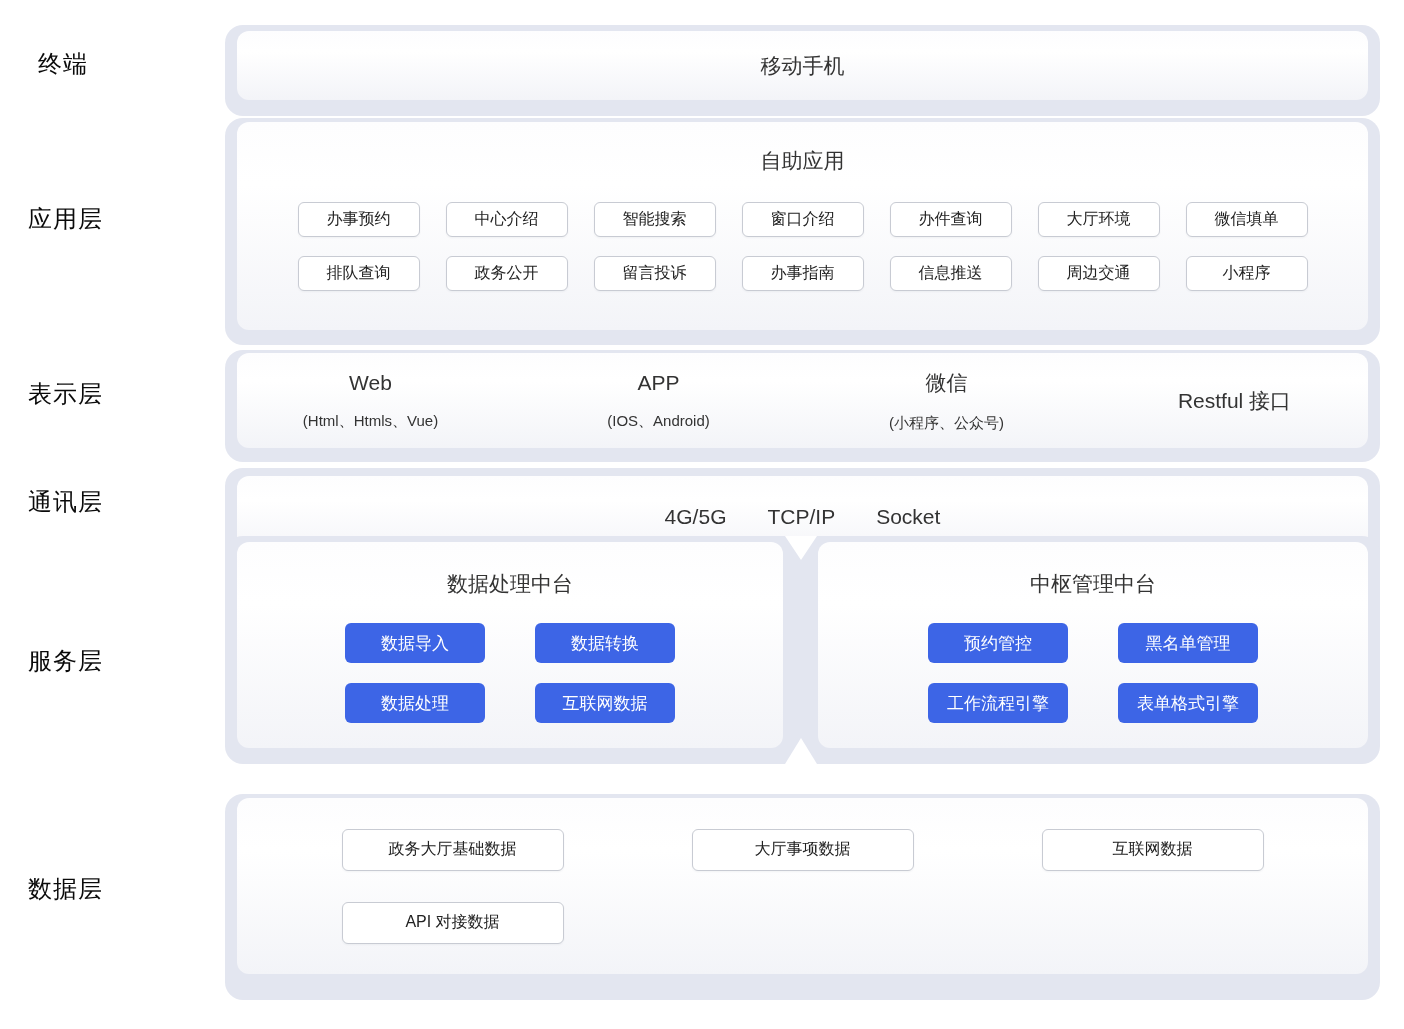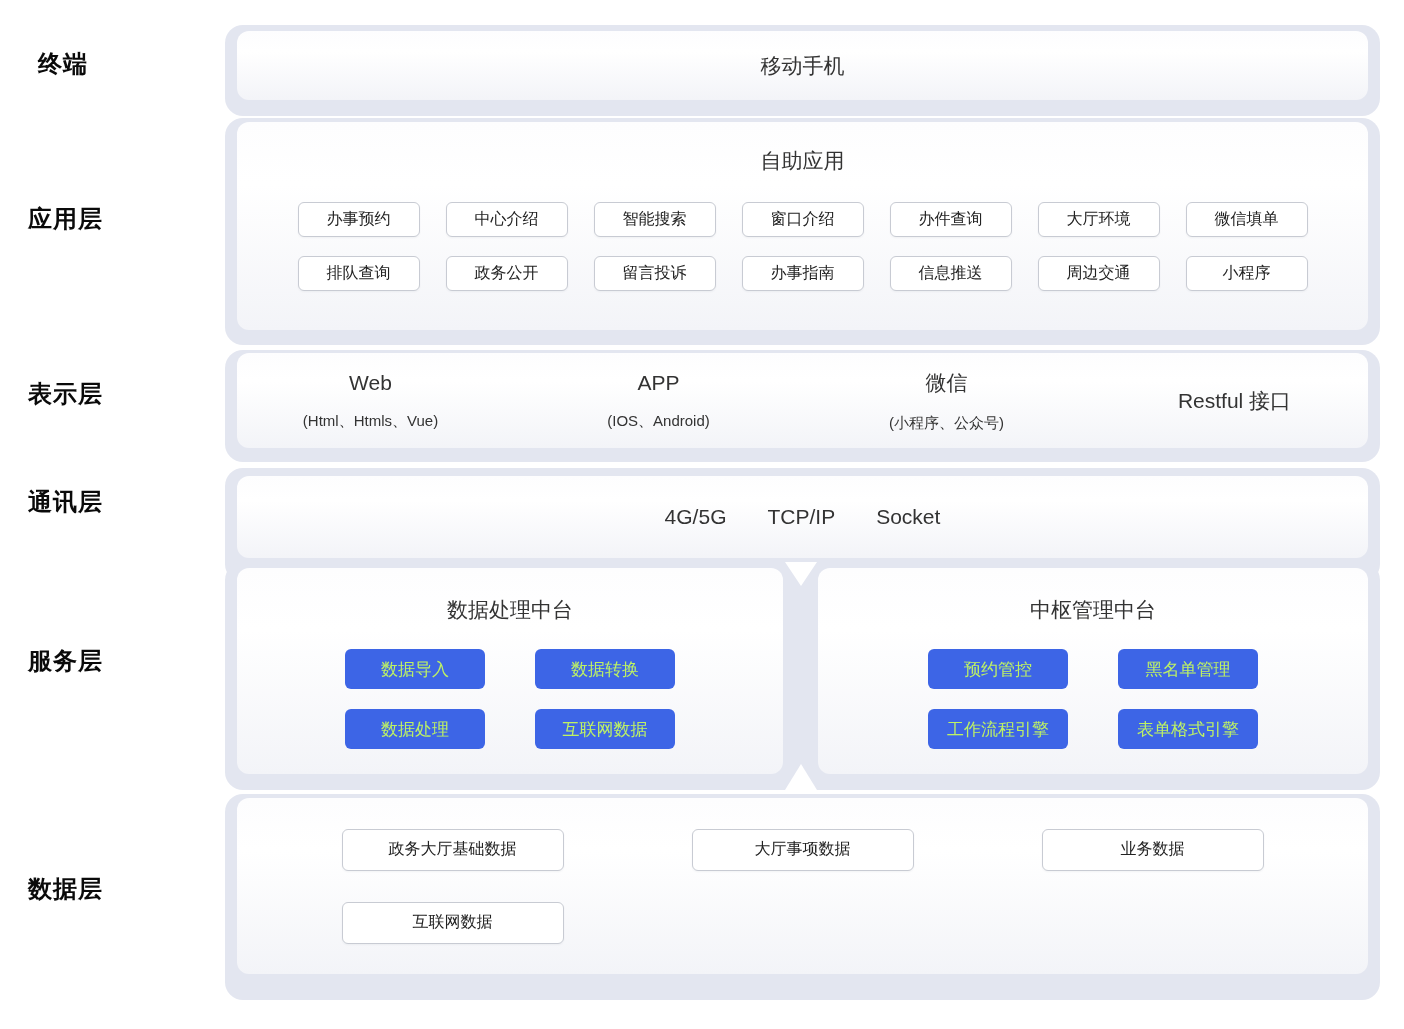--- a/index.html
+++ b/index.html
@@ -2,39 +2,39 @@
 <html><head>
 <meta charset="utf-8">
 <style>
   html,body{margin:0;padding:0;background:#ffffff;}
   .stage{
     position:relative;width:1404px;height:1029px;background:#ffffff;
     font-family:"Liberation Sans",sans-serif;overflow:hidden;
   }
   
   .layer-label{
-    position:absolute;left:28px;font-size:24px;font-weight:bold;color:#0a0a0a;
+    position:absolute;left:28px;font-size:24px;font-weight:normal;color:#0a0a0a;
     letter-spacing:1px;white-space:nowrap;
   }
   .lbl-terminal{top:48px;left:38px;}
   .lbl-app{top:203px;}
   .lbl-present{top:378px;}
   .lbl-comm{top:486px;}
   .lbl-service{top:645px;}
   .lbl-data{top:873px;}
 
   
   .band{
     position:absolute;left:225px;width:1155px;background:#e3e6f0;border-radius:18px;
   }
   .band-terminal{top:25px;height:91px;}
   .band-app{top:118px;height:227px;}
   .band-present{top:350px;height:112px;}
   .band-comm{top:468px;height:114px;}
-  .band-service{top:562px;height:228px;}
+  .band-service{top:536px;height:228px;}
   .band-data{top:794px;height:206px;}
 
   
   .card{
     position:absolute;left:12px;right:12px;border-radius:12px;
     background:linear-gradient(180deg,#fdfdfe 0%,#ffffff 30%,#f3f4f8 100%);
   }
   .band-terminal .card{top:6px;bottom:16px;display:flex;align-items:center;justify-content:center;}
   .band-app .card{top:4px;bottom:15px;display:flex;flex-direction:column;align-items:center;}
   .band-present .card{top:3px;bottom:14px;display:flex;align-items:center;justify-content:center;gap:88px;}
@@ -73,21 +73,21 @@
     display:flex;flex-direction:column;align-items:center;
   }
   .svc-left{left:12px;width:546px;}
   .svc-right{left:593px;right:12px;}
   .svc-title{margin-top:28px;font-size:21px;color:#333;white-space:nowrap;}
   .svc-grid{
     margin-top:25px;display:grid;grid-template-columns:repeat(2,140px);
     column-gap:50px;row-gap:20px;
   }
   .blue-chip{
-    height:40px;background:#3d65e6;border-radius:6px;color:#bef264;
+    height:40px;background:#3d65e6;border-radius:6px;color:#ffffff;
     display:flex;align-items:center;justify-content:center;
     font-size:17px;font-weight:500;white-space:nowrap;
   }
   .arrow-down{
     position:absolute;top:0;left:560px;width:0;height:0;
     border-left:16px solid transparent;border-right:16px solid transparent;
     border-top:24px solid #ffffff;
   }
   .arrow-up{
     position:absolute;bottom:0;left:560px;width:0;height:0;
@@ -192,19 +192,19 @@
     </div>
     <div class="arrow-down"></div>
     <div class="arrow-up"></div>
   </div>
 
   <div class="band band-data">
     <div class="card">
       <div class="data-grid">
         <div class="chip">政务大厅基础数据</div>
         <div class="chip">大厅事项数据</div>
-        <div class="chip">业务数据</div>
         <div class="chip">互联网数据</div>
+        <div class="chip">API 对接数据</div>
       </div>
     </div>
   </div>
 
 </div>
 
 </body></html>

